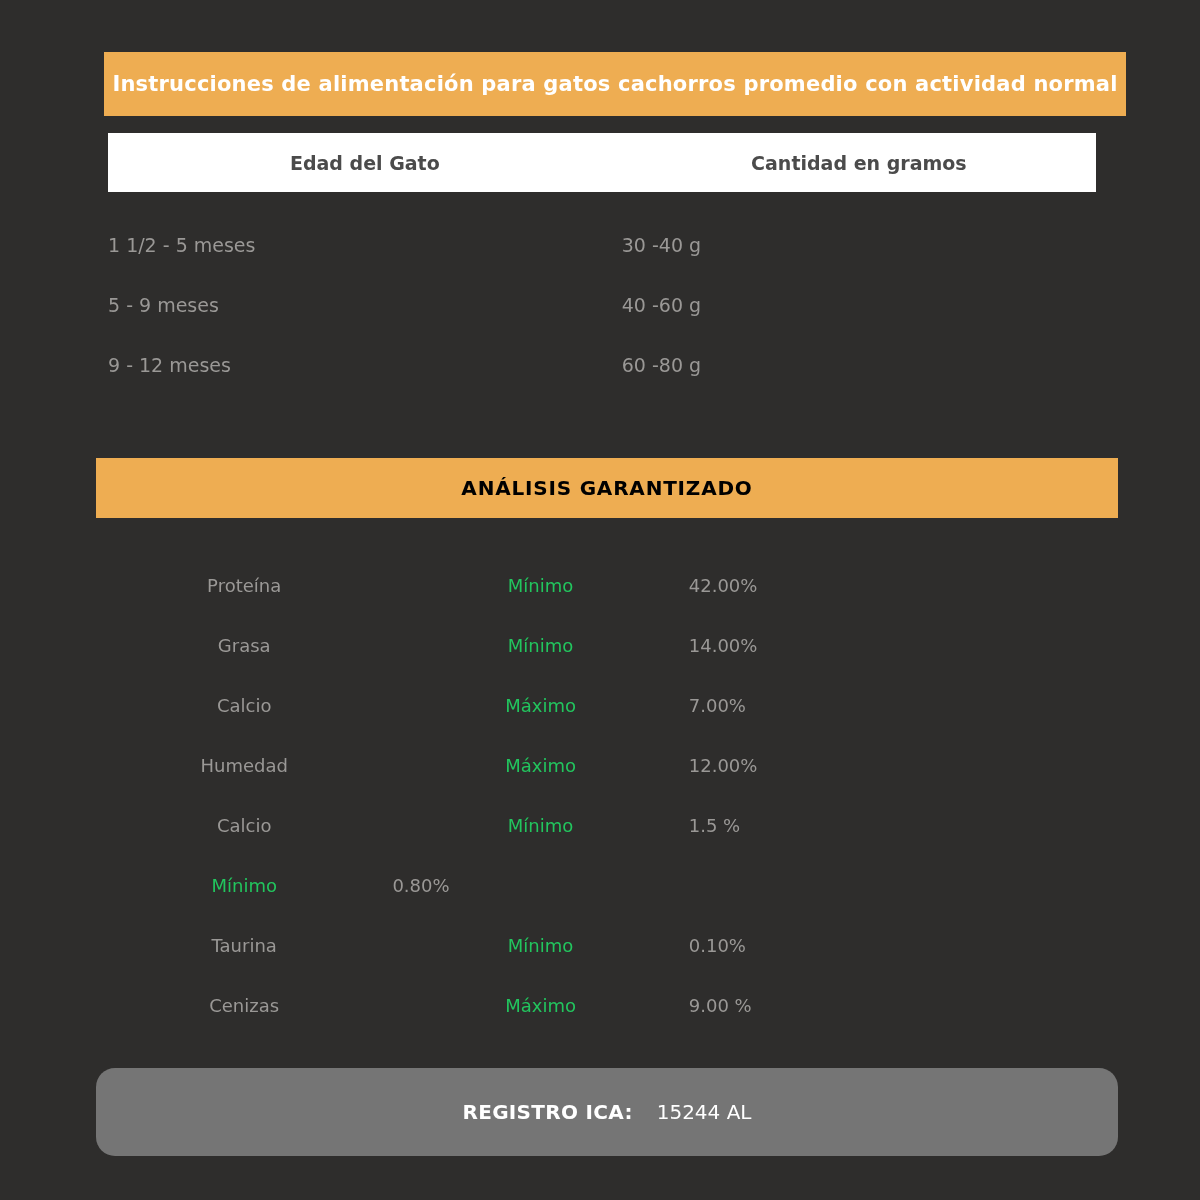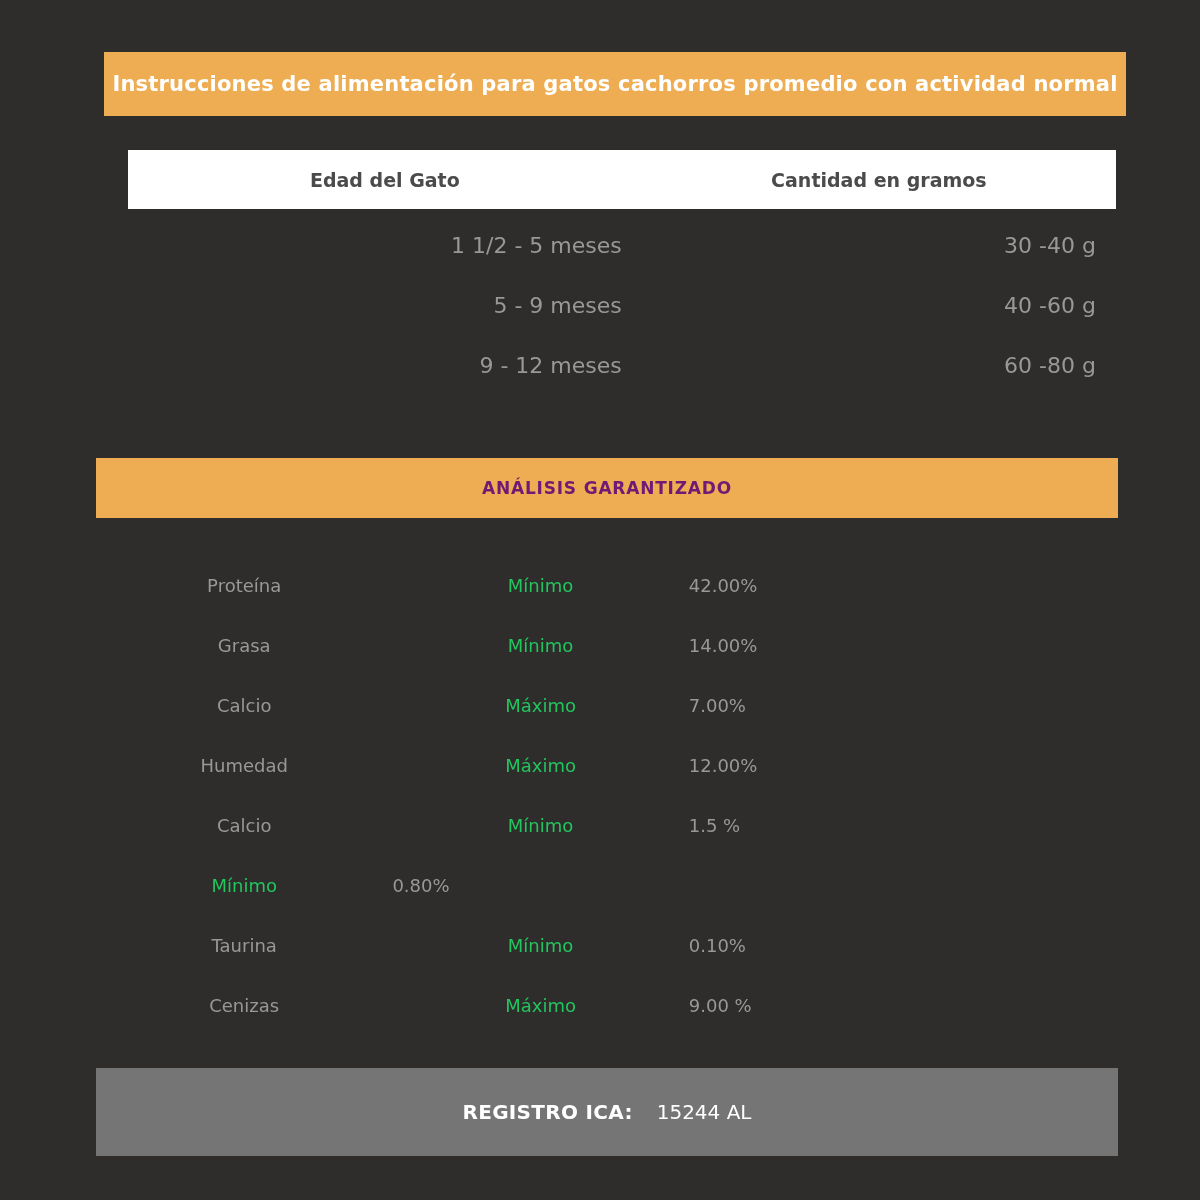--- a/index.html
+++ b/index.html
@@ -37,27 +37,26 @@
     font-size: 21px;
     font-weight: bold;
     letter-spacing: 0.2px;
     text-align: center;
     white-space: nowrap;
   }
 
   .feeding-head {
     position: absolute;
     left: 108px;
-    top: 150px;
+    top: 133px;
     width: 988px;
     height: 59px;
     background: #ffffff;
     display: flex;
     align-items: center;
-    margin-left: 20px;
   }
   .feeding-head .cell {
     color: #4b4b4b;
     font-size: 19px;
     font-weight: bold;
     text-align: center;
   }
   .col-a { width: 52%; }
   .col-b { width: 48%; }
 
@@ -67,40 +66,40 @@
     top: 215px;
     width: 988px;
   }
   .feeding-row {
     display: flex;
     align-items: center;
     height: 60px;
   }
   .feeding-row .cell {
     color: #9a9896;
-    font-size: 22px;
-    text-align: right;
+    font-size: 19px;
+    text-align: left;
     font-weight: 400;
   }
 
   
   .analysis-banner {
     position: absolute;
     left: 96px;
     top: 458px;
     width: 1022px;
     height: 60px;
     background: #eead52;
     display: flex;
     align-items: center;
     justify-content: center;
   }
   .analysis-banner-text {
-    color: #701a75;
-    font-size: 17px;
+    color: #000000;
+    font-size: 20px;
     font-weight: bold;
     letter-spacing: 0.8px;
   }
 
   .analysis-rows {
     position: absolute;
     left: 96px;
     top: 555px;
     width: 1022px;
   }
@@ -133,20 +132,21 @@
     position: absolute;
     left: 96px;
     top: 1068px;
     width: 1022px;
     height: 88px;
     background: #757575;
     display: flex;
     align-items: center;
     justify-content: center;
     gap: 24px;
+    border-radius: 19px;
   }
   .registro-label {
     color: #ffffff;
     font-size: 20px;
     font-weight: bold;
     letter-spacing: 0.3px;
   }
   .registro-value {
     color: #ffffff;
     font-size: 20px;

